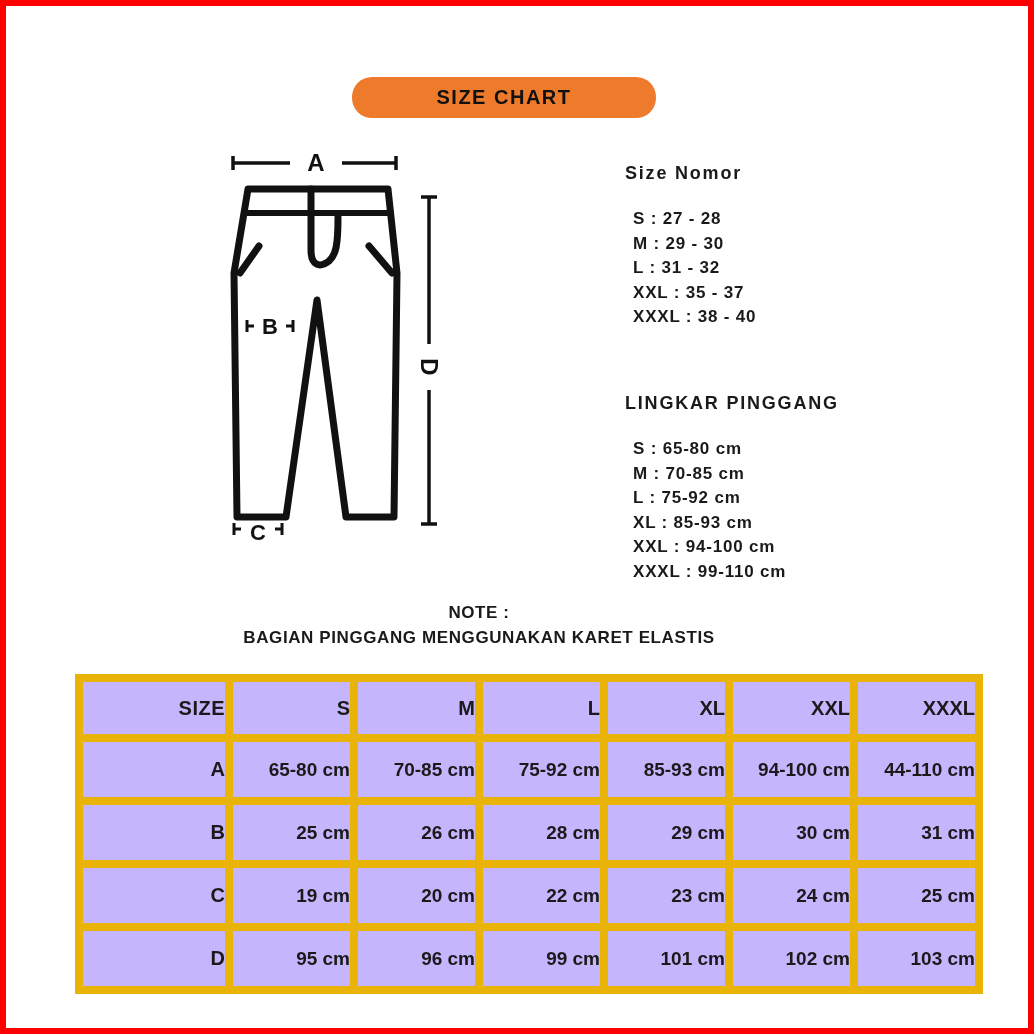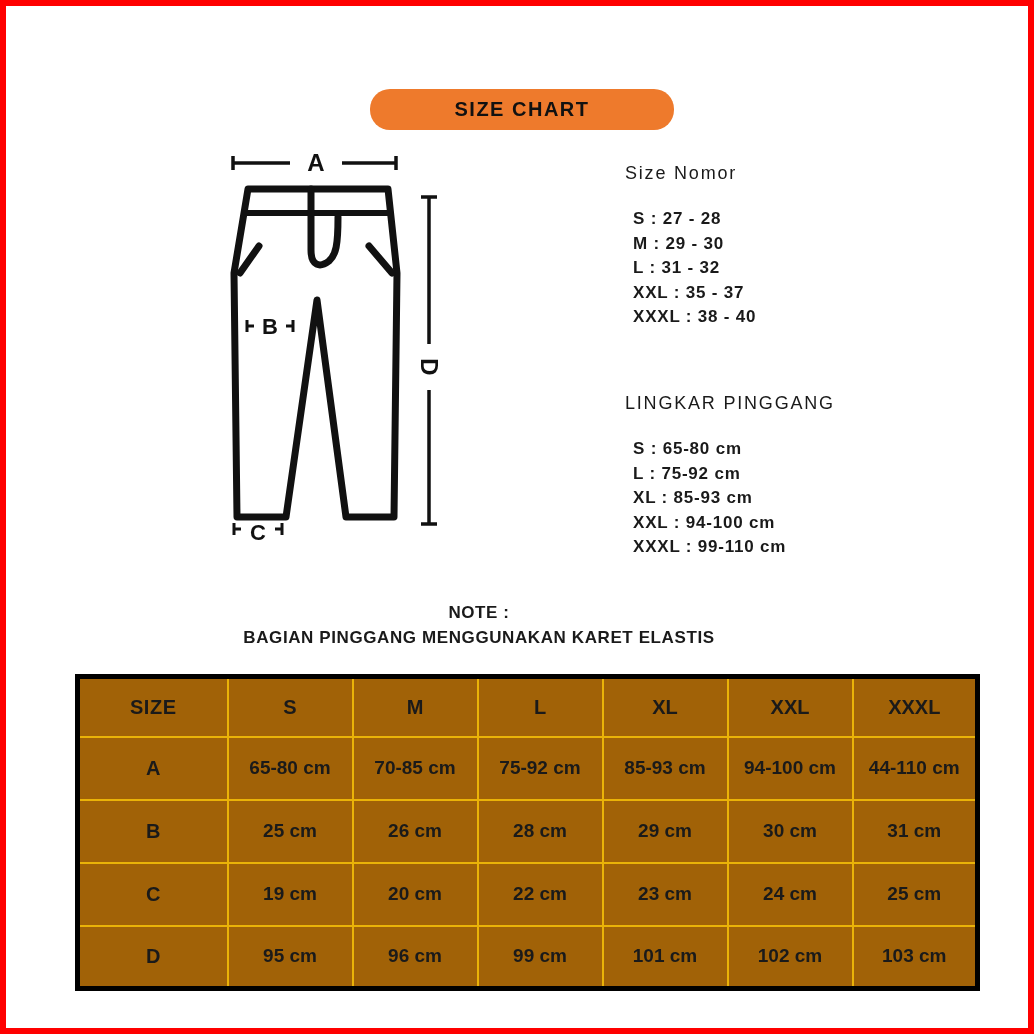--- a/index.html
+++ b/index.html
@@ -12,32 +12,31 @@
     overflow:hidden;
   }
   .frame{
     position:absolute;inset:0;
     border:6px solid #ff0000;
     pointer-events:none;
     z-index:50;
   }
   .title-pill{
     position:absolute;
-    left:370px;top:77px;width:304px;height:41px;
+    left:352px;top:77px;width:304px;height:41px;
     background:#ee7a2c;
     border-radius:20px;
     display:flex;align-items:center;justify-content:center;
     font-weight:bold;font-size:20px;letter-spacing:1.5px;
     color:#111111;
-    margin-top:12px;
   }
   .pants-svg{position:absolute;left:200px;top:140px;}
   .spec-block{position:absolute;left:625px;width:310px;}
   .spec-heading{
-    font-size:18px;font-weight:normal;letter-spacing:1.8px;
+    font-size:18px;font-weight:bold;letter-spacing:1.8px;
     margin:0 0 23px 0;color:#1a1a1a;
   }
   .spec-list{margin:8px;padding:0;list-style:none;}
   .spec-list li{
     font-size:17px;font-weight:bold;letter-spacing:0.8px;
     line-height:24.5px;white-space:pre;
   }
   .note-block{
     position:absolute;left:0;top:600px;width:958px;
     text-align:center;
@@ -46,23 +45,23 @@
     font-size:17px;font-weight:bold;letter-spacing:0.6px;
     line-height:25px;margin:0;
   }
   table.size-table{
     position:absolute;left:75px;top:674px;
     width:900px;height:314px;
     border-collapse:collapse;
     table-layout:fixed;
   }
   table.size-table td,table.size-table th{
-    border:2px solid #eab308;
-    text-align:center;vertical-align:middle;
-    background:#a16207;
+    border:8px solid #eab308;
+    text-align:right;vertical-align:middle;
+    background:#c4b5fd;
     padding:0;
   }
   table.size-table{border:5px solid #000000;}
   th.corner-cell{
     background:#ee7a2c;
     font-size:20px;font-weight:bold;letter-spacing:0.5px;
   }
   th.col-head{font-size:20px;font-weight:bold;}
   td.row-label{font-size:20px;font-weight:bold;}
   td.value-cell{font-size:19px;font-weight:bold;}
@@ -134,20 +133,21 @@
       <li>L : 31 - 32</li>
       <li>XXL : 35 - 37</li>
       <li>XXXL : 38 - 40</li>
     </ul>
   </div>
 
   <div class="spec-block" style="top:393px;">
     <p class="spec-heading">LINGKAR PINGGANG</p>
     <ul class="spec-list">
       <li>S : 65-80 cm</li>
+      <li>M : 70-85 cm</li>
       <li>L : 75-92 cm</li>
       <li>XL : 85-93 cm</li>
       <li>XXL : 94-100 cm</li>
       <li>XXXL : 99-110 cm</li>
     </ul>
   </div>
 
   <div class="note-block">
     <p class="note-line">NOTE :</p>
     <p class="note-line">BAGIAN PINGGANG MENGGUNAKAN KARET ELASTIS</p>

